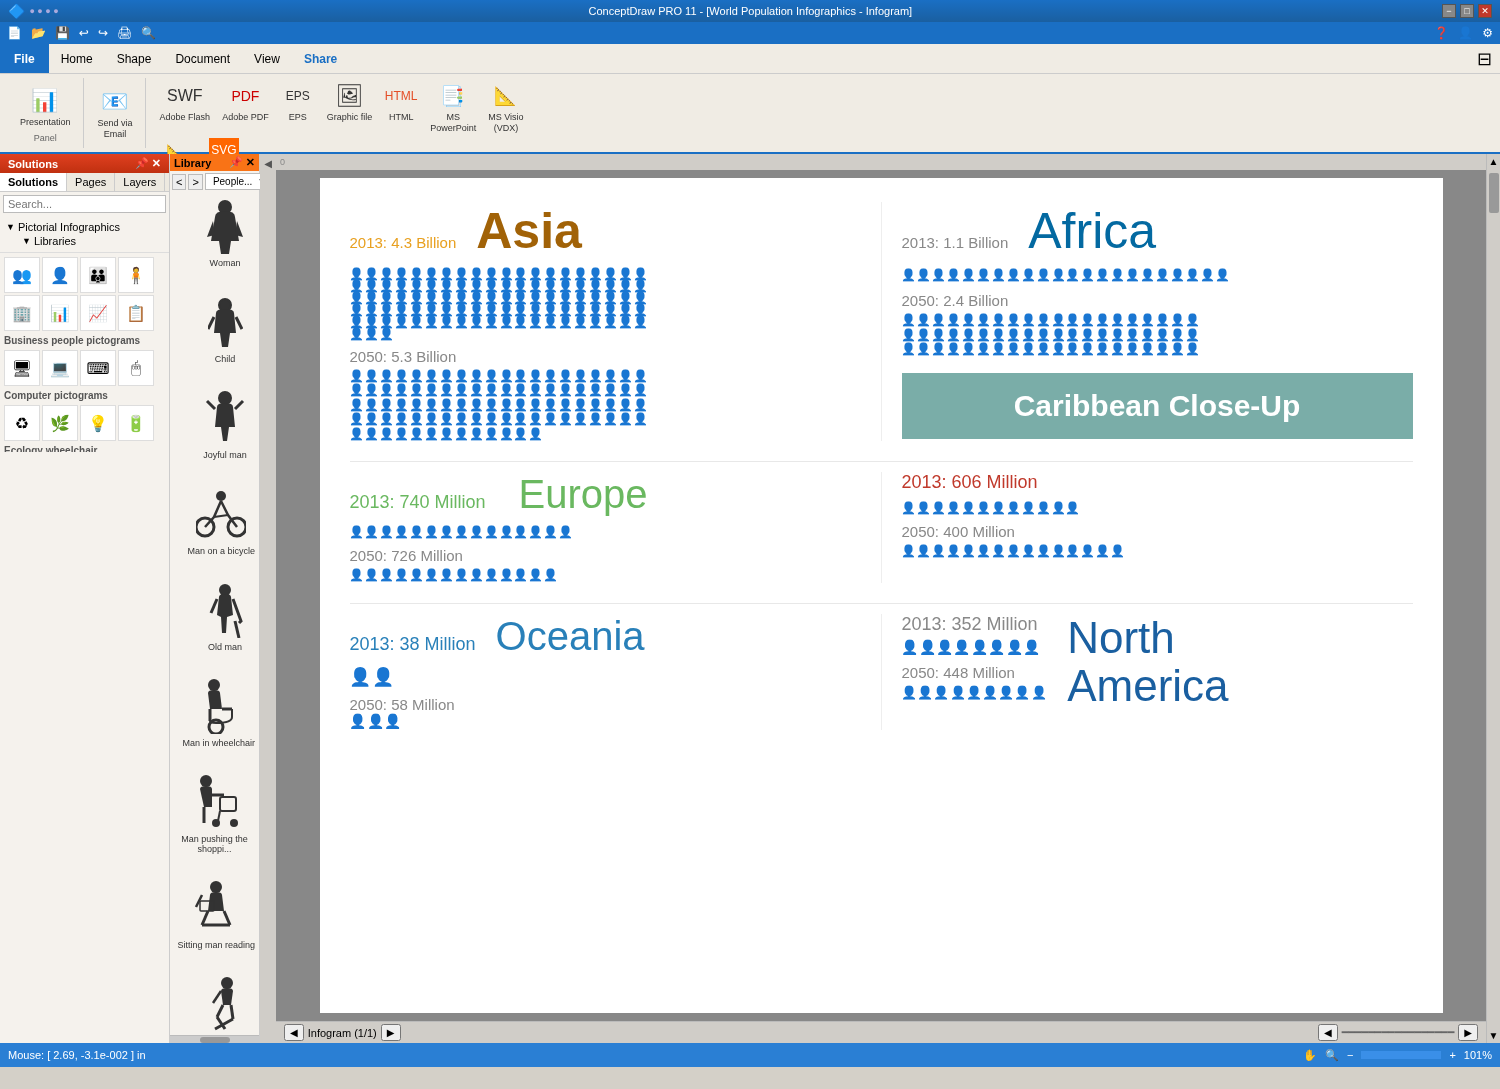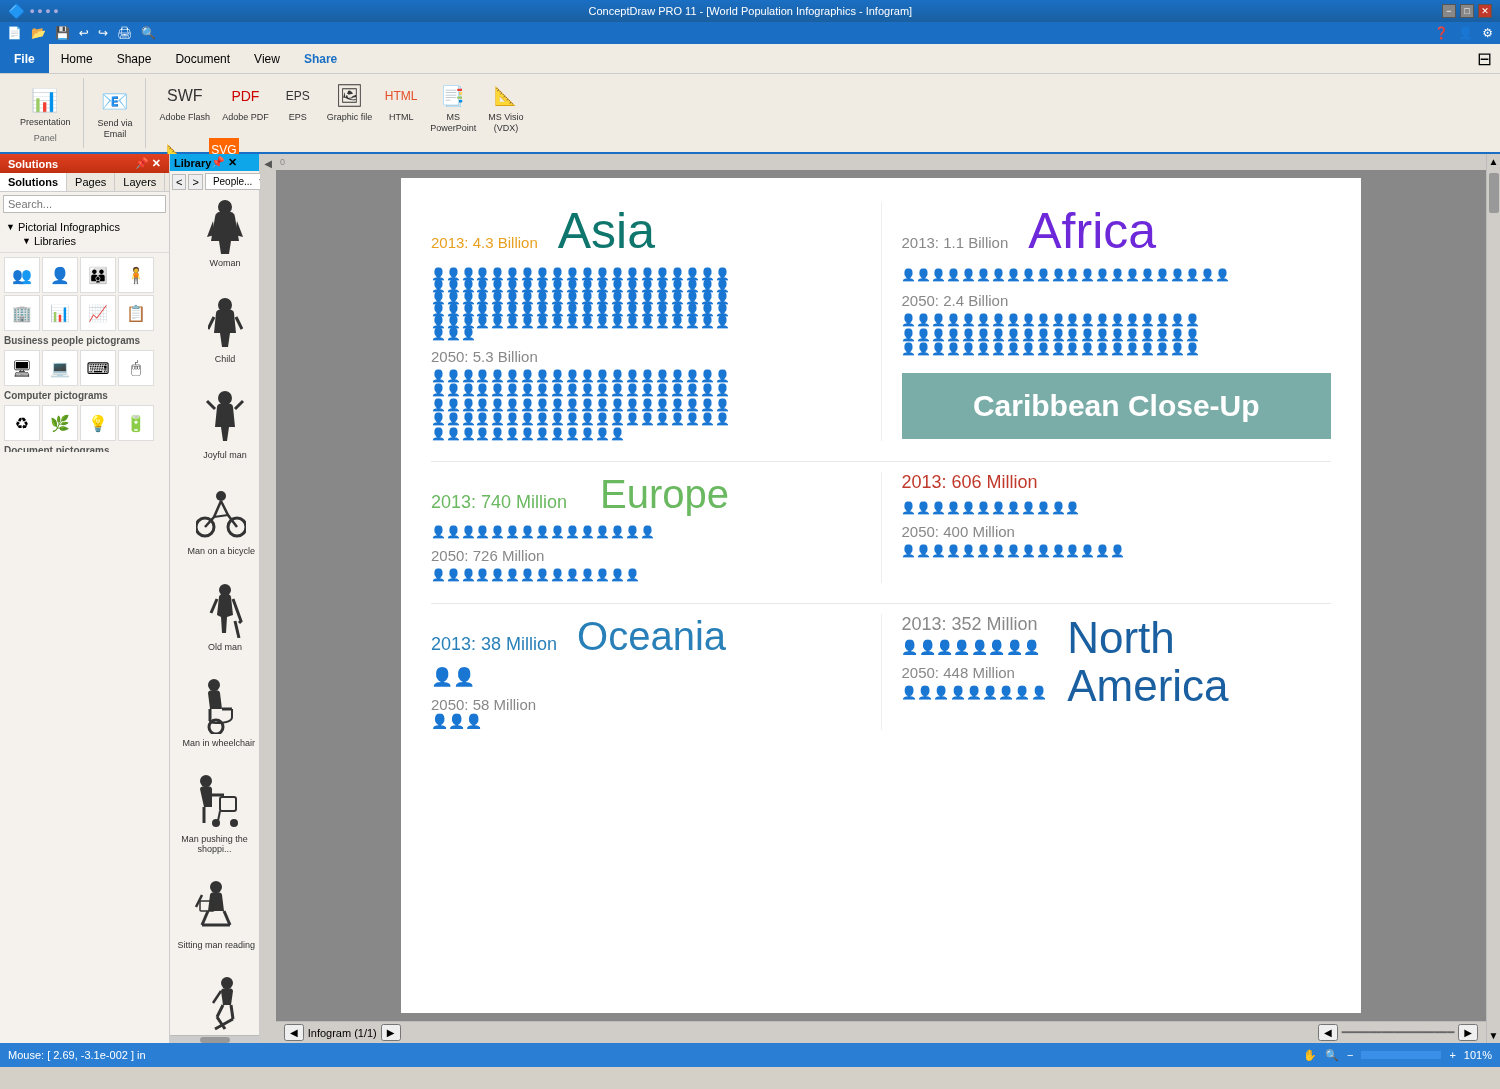--- a/index.html
+++ b/index.html
@@ -82,21 +82,21 @@
     .panel-search input { width: 100%; border: 1px solid #bbb; padding: 1px 4px; font-size: 11px; }
     .panel-tree { padding: 4px 6px; }
     .tree-item { font-size: 11px; padding: 1px 0; cursor: pointer; display: flex; align-items: center; gap: 3px; }
     .tree-item .arrow { font-size: 9px; }
     .library-grid { display: flex; flex-wrap: wrap; padding: 4px; gap: 2px; overflow-y: auto; }
     .lib-item { width: 36px; height: 36px; border: 1px solid #ddd; background: white; display: flex; align-items: center; justify-content: center; font-size: 16px; cursor: pointer; }
     .lib-section { width: 100%; font-size: 10px; font-weight: bold; padding: 2px 0; color: #555; }
 
     
     .library-panel { width: 90px; background: #f5f2ed; border-right: 1px solid #ccc; display: flex; flex-direction: column; }
-    .lib-header { background: #0ea5e9; padding: 2px 4px; font-size: 11px; font-weight: bold; display: flex; align-items: center; }
+    .lib-header { background: #f97316; padding: 2px 4px; font-size: 11px; font-weight: bold; display: flex; justify-content: space-between; align-items: center; }
     .lib-nav { display: flex; align-items: center; padding: 2px; gap: 2px; }
     .lib-nav-btn { font-size: 11px; cursor: pointer; padding: 1px 3px; border: 1px solid #bbb; background: #eee; }
     .lib-dropdown { font-size: 10px; border: 1px solid #bbb; padding: 1px 3px; background: white; cursor: pointer; }
     .lib-figures { overflow-y: auto; padding: 4px; display: flex; flex-direction: column; align-items: flex-end; gap: 24px; }
     .lib-figure { display: flex; flex-direction: column; align-items: center; gap: 2px; cursor: pointer; }
     .lib-figure-icon { width: 60px; height: 60px; display: flex; align-items: center; justify-content: center; font-size: 36px; }
     .lib-figure-label { font-size: 9px; text-align: center; color: #333; }
 
     
     .canvas-area { flex: 1; background: #808080; overflow: hidden; display: flex; flex-direction: column; }
@@ -240,21 +240,21 @@
       <span class="lib-section">Business people pictograms</span>
       <div class="lib-item">🖥</div>
       <div class="lib-item">💻</div>
       <div class="lib-item">⌨</div>
       <div class="lib-item">🖱</div>
       <span class="lib-section">Computer pictograms</span>
       <div class="lib-item">♻</div>
       <div class="lib-item">🌿</div>
       <div class="lib-item">💡</div>
       <div class="lib-item">🔋</div>
-      <span class="lib-section">Document pictograms</span>
+      <span class="lib-section">Ecology wheelchair</span>
 
     </div>
   </div>
 
   <div class="library-panel">
     <div class="lib-header">
       <span>Library</span>
       <span>📌 ✕</span>
     </div>
     <div class="lib-nav">
@@ -402,28 +402,28 @@
       <div style="display:flex;flex-direction:column;width:16px;background:#d0cdc8;align-items:center;padding:4px 0;">
         <span style="font-size:10px;cursor:pointer;color:#555;">◀</span>
       </div>
 
       <div style="flex:1;display:flex;flex-direction:column;">
         <div style="height:16px;background:#d0cdc8;display:flex;align-items:center;padding:0 4px;">
           <span style="font-size:9px;color:#888;">0</span>
         </div>
         <div style="flex:1;overflow:auto;background:#888;padding:8px;display:flex;justify-content:center;">
 
-          <div style="background:white;width:960px;min-height:750px;padding:24px 30px;">
+          <div style="background:white;width:1123px;min-height:750px;padding:24px 30px;">
 
             <div style="display:flex;gap:0;margin-bottom:20px;">
 
               <div style="flex:1;padding-right:20px;">
                 <div style="display:flex;align-items:baseline;gap:20px;margin-bottom:8px;">
                   <span style="font-size:15px;color:#e8a020;">2013: 4.3 Billion</span>
-                  <span style="font-size:50px;color:#0f766e;font-weight:normal;">Asia</span>
+                  <span style="font-size:50px;color:#a16207;font-weight:bold;">Asia</span>
                 </div>
 
                 <div style="display:flex;flex-wrap:wrap;gap:1px;margin-bottom:6px;line-height:1;">
                   <span style="font-size:12px;color:#e8a020;">
                     👤👤👤👤👤👤👤👤👤👤👤👤👤👤👤👤👤👤👤👤<br>
                     👤👤👤👤👤👤👤👤👤👤👤👤👤👤👤👤👤👤👤👤<br>
                     👤👤👤👤👤👤👤👤👤👤👤👤👤👤👤👤👤👤👤👤<br>
                     👤👤👤👤👤👤👤👤👤👤👤👤👤👤👤👤👤👤👤👤<br>
                     👤👤👤👤👤👤👤👤👤👤👤👤👤👤👤👤👤👤👤👤<br>
                     👤👤👤
@@ -438,21 +438,21 @@
                     👤👤👤👤👤👤👤👤👤👤👤👤👤👤👤👤👤👤👤👤<br>
                     👤👤👤👤👤👤👤👤👤👤👤👤👤👤👤👤👤👤👤👤<br>
                     👤👤👤👤👤👤👤👤👤👤👤👤👤
                   </span>
                 </div>
               </div>
 
               <div style="flex:1;border-left:1px solid #eee;padding-left:20px;">
                 <div style="display:flex;align-items:baseline;gap:20px;margin-bottom:8px;">
                   <span style="font-size:15px;color:#888;">2013: 1.1 Billion</span>
-                  <span style="font-size:50px;color:#6d28d9;font-weight:normal;">Africa</span>
+                  <span style="font-size:50px;color:#0369a1;font-weight:normal;">Africa</span>
                 </div>
 
                 <div style="line-height:1.2;margin-bottom:10px;">
                   <span style="font-size:12px;color:#7a6a5a;">
                     👤👤👤👤👤👤👤👤👤👤👤👤👤👤👤👤👤👤👤👤👤👤
                   </span>
                 </div>
                 <div style="font-size:15px;color:#888;margin:8px 0 4px;">2050: 2.4 Billion</div>
 
                 <div style="line-height:1.2;">

